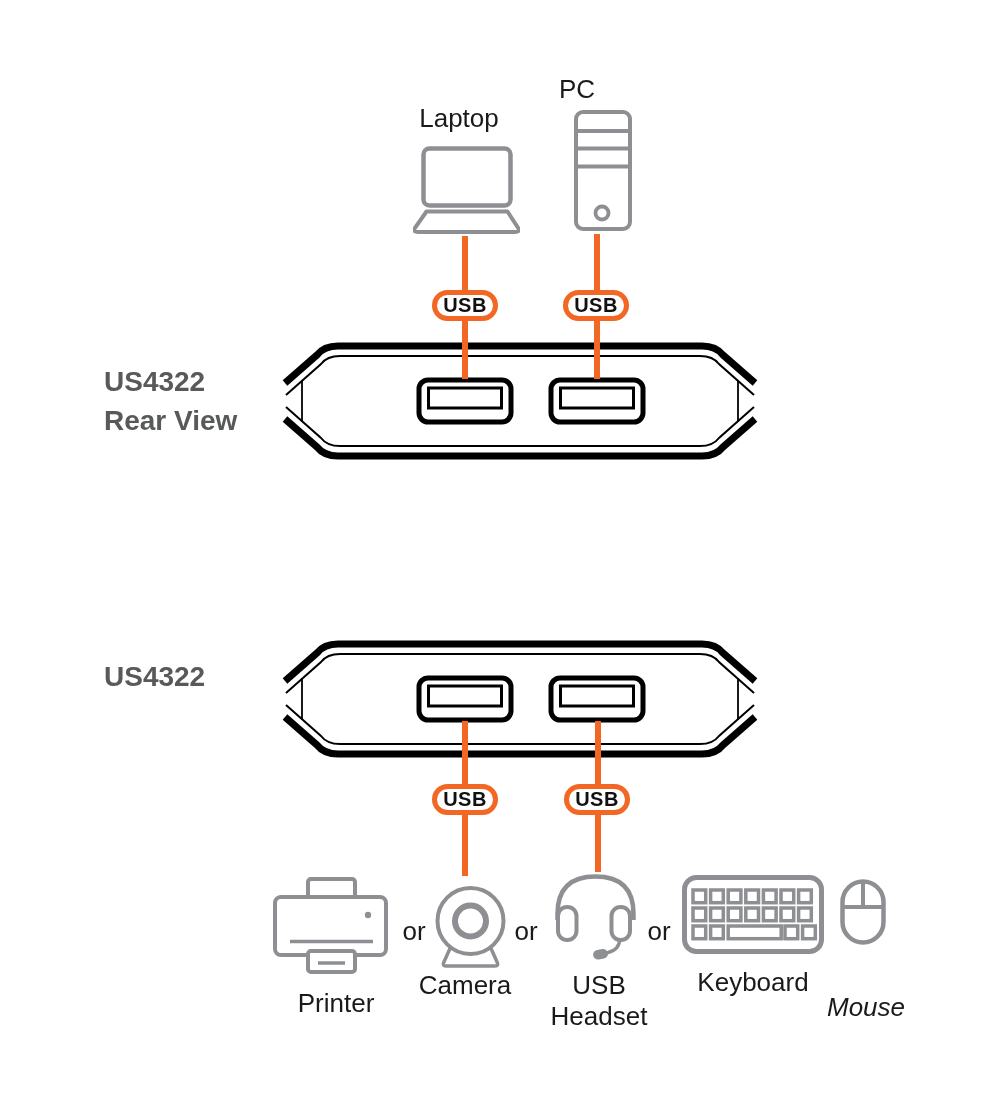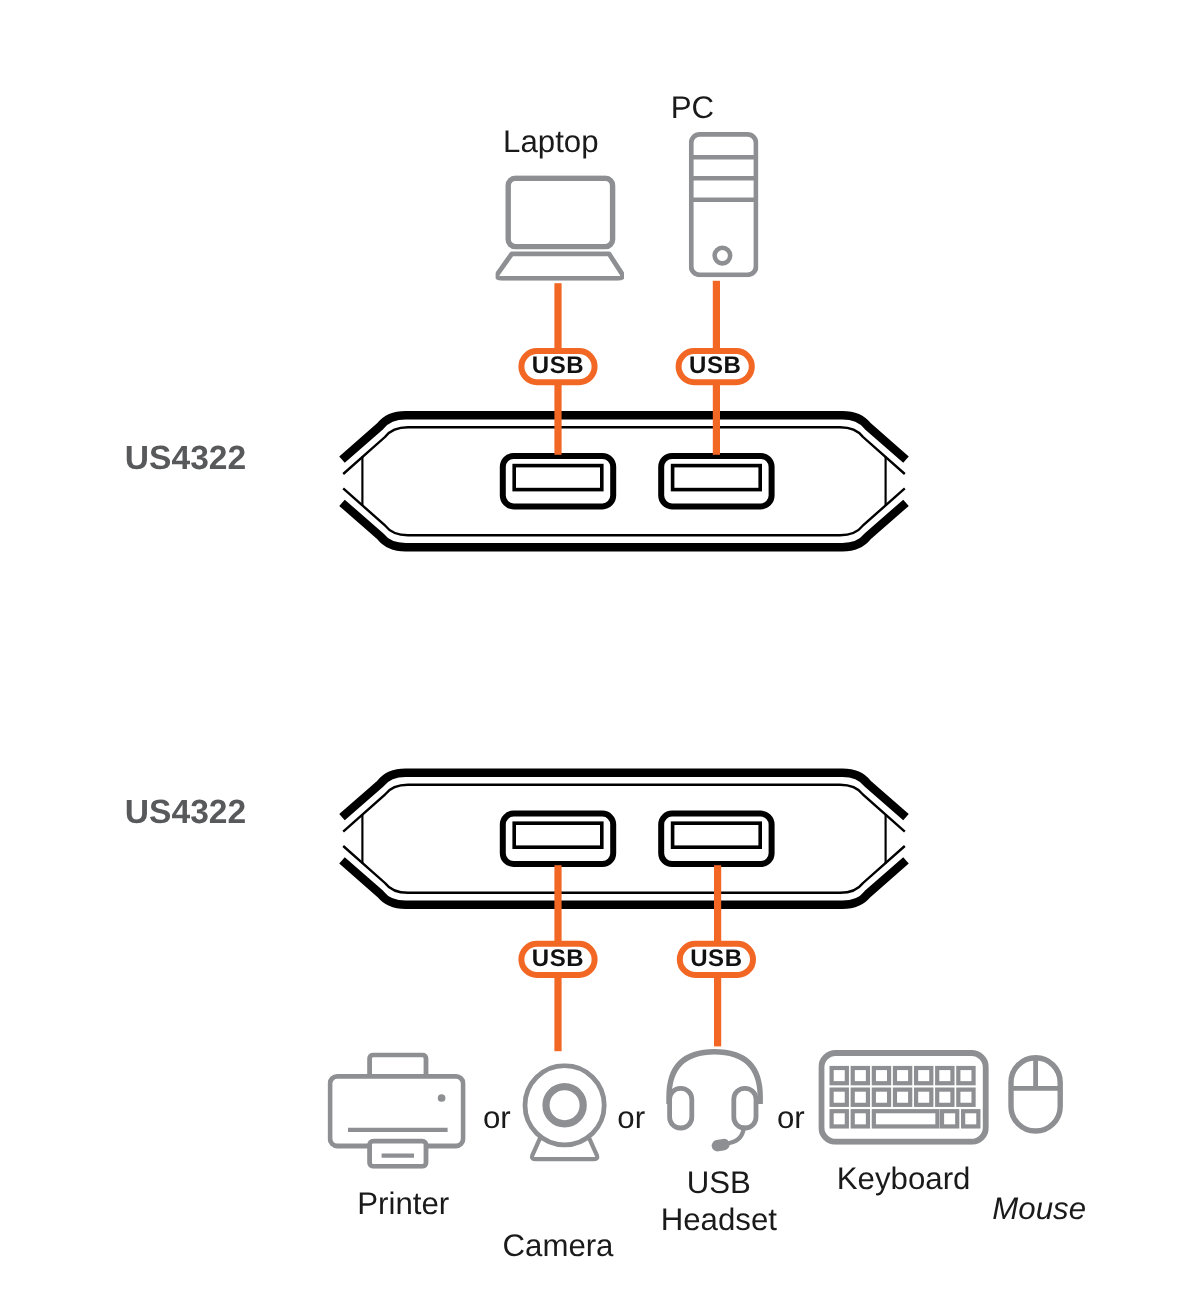--- a/index.html
+++ b/index.html
@@ -70,20 +70,21 @@
 
   <div class="usb-badge" style="left:432px;top:290px;">
       <span>USB</span>
     </div>
   <div class="usb-badge" style="left:563px;top:290px;">
       <span>USB</span>
     </div>
 
   <div class="view-title" style="left:104px;top:362px;">
     <div>US4322</div>
+    <div>Rear View</div>
   </div>
   <svg class="device-svg" style="left:280px;top:341px;" width="480" height="120" viewBox="0 0 480 120">
     <use href="#device-shape"></use>
   </svg>
 
   <div class="view-title" style="left:104px;top:657px;">
     <div>US4322</div>
   </div>
   <svg class="device-svg" style="left:280px;top:639px;" width="480" height="120" viewBox="0 0 480 120">
     <use href="#device-shape"></use>
@@ -153,21 +154,21 @@
     </g>
   </svg>
 
   <svg class="icon" style="left:840px;top:879px;" width="46" height="66" viewBox="0 0 46 66">
     <rect class="gray-icon" x="2.5" y="2.5" width="41" height="61" rx="20.5" stroke-width="4.5"></rect>
     <line class="gray-icon" x1="23" y1="3" x2="23" y2="28" stroke-width="4"></line>
     <line class="gray-icon" x1="4" y1="28" x2="42" y2="28" stroke-width="4"></line>
   </svg>
 
   <div class="label centered" style="left:336px;top:988px;">Printer</div>
-  <div class="label centered" style="left:465px;top:1023px;text-align:right;">Camera</div>
+  <div class="label centered" style="left:465px;top:970px;text-align:right;">Camera</div>
   <div class="label centered two-line" style="left:599px;top:970px;">
     <div>USB</div>
     <div>Headset</div>
   </div>
   <div class="label centered" style="left:753px;top:967px;">Keyboard</div>
   <div class="label centered" style="left:866px;top:992px;font-style:italic;">Mouse</div>
 
 </div>
 
 </body></html>

